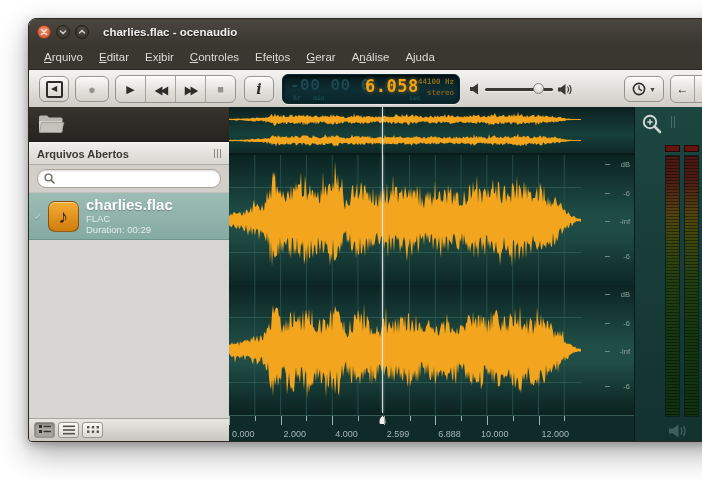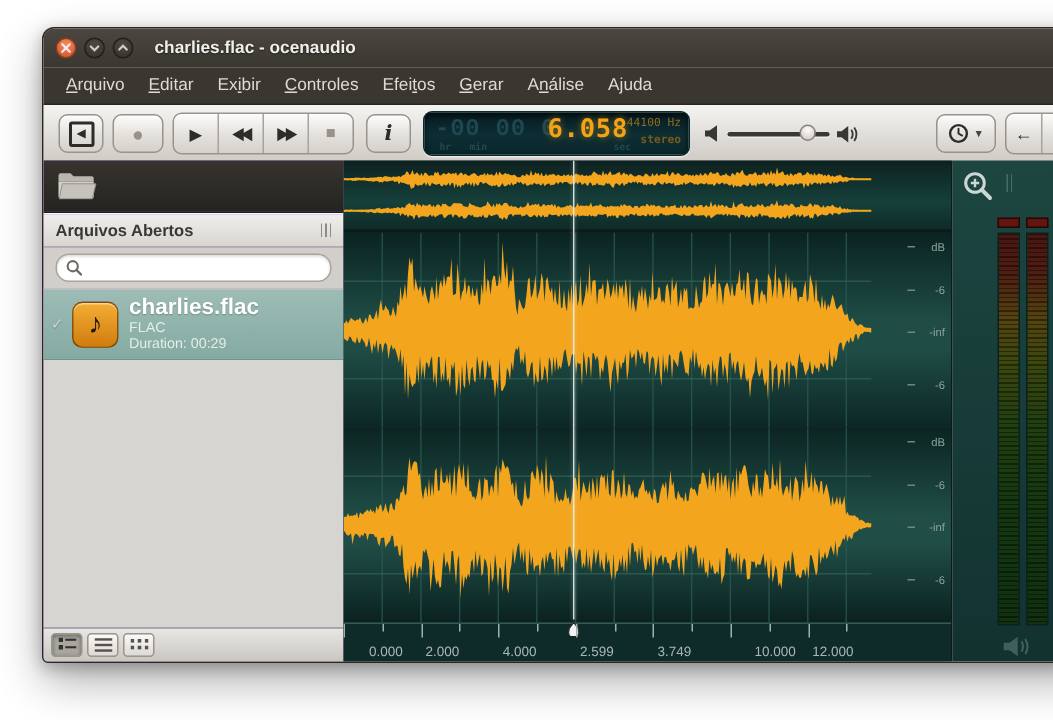--- a/index.html
+++ b/index.html
@@ -34,21 +34,21 @@
   .dim{color:#97928a;}
   .dbl{letter-spacing:-2px;font-size:10px;transform:scaleY(1.15);}
   
   .lcd{position:relative;width:176px;height:28px;margin-left:8px;border-radius:6px;
     background:linear-gradient(#071d22,#0d2e34 55%,#0a262b);border:1px solid #0b2a30;
     box-shadow:inset 0 2px 4px rgba(0,0,0,.7),0 1px 0 rgba(255,255,255,.55);
     font-family:"DejaVu Sans Mono",monospace;overflow:hidden;}
   .lcd .ghost{position:absolute;left:7px;top:2px;font-size:16px;font-weight:bold;color:#1e4850;letter-spacing:.5px;font-family:Liberation Mono, monospace;}
   .lcd .bright{position:absolute;left:82px;top:1px;font-size:17px;font-weight:bold;color:#f3a416;
     text-shadow:0 0 5px rgba(243,164,22,.55);letter-spacing:.5px;}
-  .lcd .rate{position:absolute;right:5px;top:3px;font-size:7.5px;color:#8d6c1c;text-align:right;line-height:1.1;font-weight:normal;}
+  .lcd .rate{position:absolute;right:5px;top:3px;font-size:7.5px;color:#8d6c1c;text-align:right;line-height:1.1;font-weight:bold;}
   .lcd .stereo{position:absolute;right:5px;top:13px;font-size:7.5px;color:#7a5c19;text-align:right;font-weight:bold;}
   .lcd .unit{position:absolute;bottom:1px;font-size:6.5px;color:#1e4a52;font-weight:bold;}
   
   .volwrap{display:flex;align-items:center;gap:5px;margin-left:10px;}
   .slider{position:relative;width:68px;height:12px;}
   .slider .track{position:absolute;left:0;right:0;top:5px;height:3px;background:#3b3833;border-radius:2px;box-shadow:0 1px 0 rgba(255,255,255,.5);}
   .slider .handle{position:absolute;top:0;width:11px;height:11px;border-radius:50%;border:1px solid #87827a;
     background:radial-gradient(circle at 50% 30%,#fdfcfb,#c9c5bf);box-sizing:border-box;}
   .clockbtn{width:40px;margin-left:auto;}
   .navgroup{margin-left:6px;}
@@ -341,36 +341,36 @@
           <span class="rtick" style="top: 66.1px;"></span>
           <span class="rlabel" style="top: 63.1px;">-inf</span>
           <span class="rtick" style="top: 101.2px;"></span>
           <span class="rlabel" style="top: 98.2px;">-6</span>
         </div>
       <div class="timeline" id="timeline">
         <svg class="pmarker" id="pmarker" width="11" height="9" viewBox="0 0 11 9" style="left: 147.9px;">
           <path d="M5.5 0 L8.5 4 L8.8 6 A3.4 3.4 0 1 1 2.2 6 L2.5 4 Z" fill="#f3f3f1" stroke="#2c2c2a" stroke-width="0.8"></path>
         </svg>
       <div class="ttick" style="left: 0px; height: 9px;"></div>
-          <span class="tlabel" style="left: 17px;">0.000</span>
+          <span class="tlabel" style="left: 3px;">0.000</span>
           <div class="ttick" style="left: 25.8px; height: 5px;"></div>
           <div class="ttick" style="left: 51.6px; height: 9px;"></div>
           <span class="tlabel" style="left: 54.6px;">2.000</span>
           <div class="ttick" style="left: 77.4px; height: 5px;"></div>
           <div class="ttick" style="left: 103.2px; height: 9px;"></div>
           <span class="tlabel" style="left: 106.2px;">4.000</span>
           <div class="ttick" style="left: 128.9px; height: 5px;"></div>
           <div class="ttick" style="left: 154.7px; height: 9px;"></div>
           <span class="tlabel" style="left: 157.7px;">2.599</span>
           <div class="ttick" style="left: 180.5px; height: 5px;"></div>
           <div class="ttick" style="left: 206.3px; height: 9px;"></div>
-          <span class="tlabel" style="left: 209.3px;">3.749</span>
+          <span class="tlabel" style="left: 209.3px;">6.888</span>
           <div class="ttick" style="left: 232.1px; height: 5px;"></div>
           <div class="ttick" style="left: 257.9px; height: 9px;"></div>
-          <span class="tlabel" style="left: 274px;">10.000</span>
+          <span class="tlabel" style="left: 252px;">10.000</span>
           <div class="ttick" style="left: 283.7px; height: 5px;"></div>
           <div class="ttick" style="left: 309.5px; height: 9px;"></div>
           <span class="tlabel" style="left: 312.5px;">12.000</span>
           <div class="ttick" style="left: 335.2px; height: 5px;"></div>
         </div>
       <div class="playhead" id="playhead" style="left: 152.9px;"></div>
     </div>
 
     <div class="meterpanel">
       <svg class="zoomicon" style="left:6px;top:6px" width="22" height="22" viewBox="0 0 22 22">

